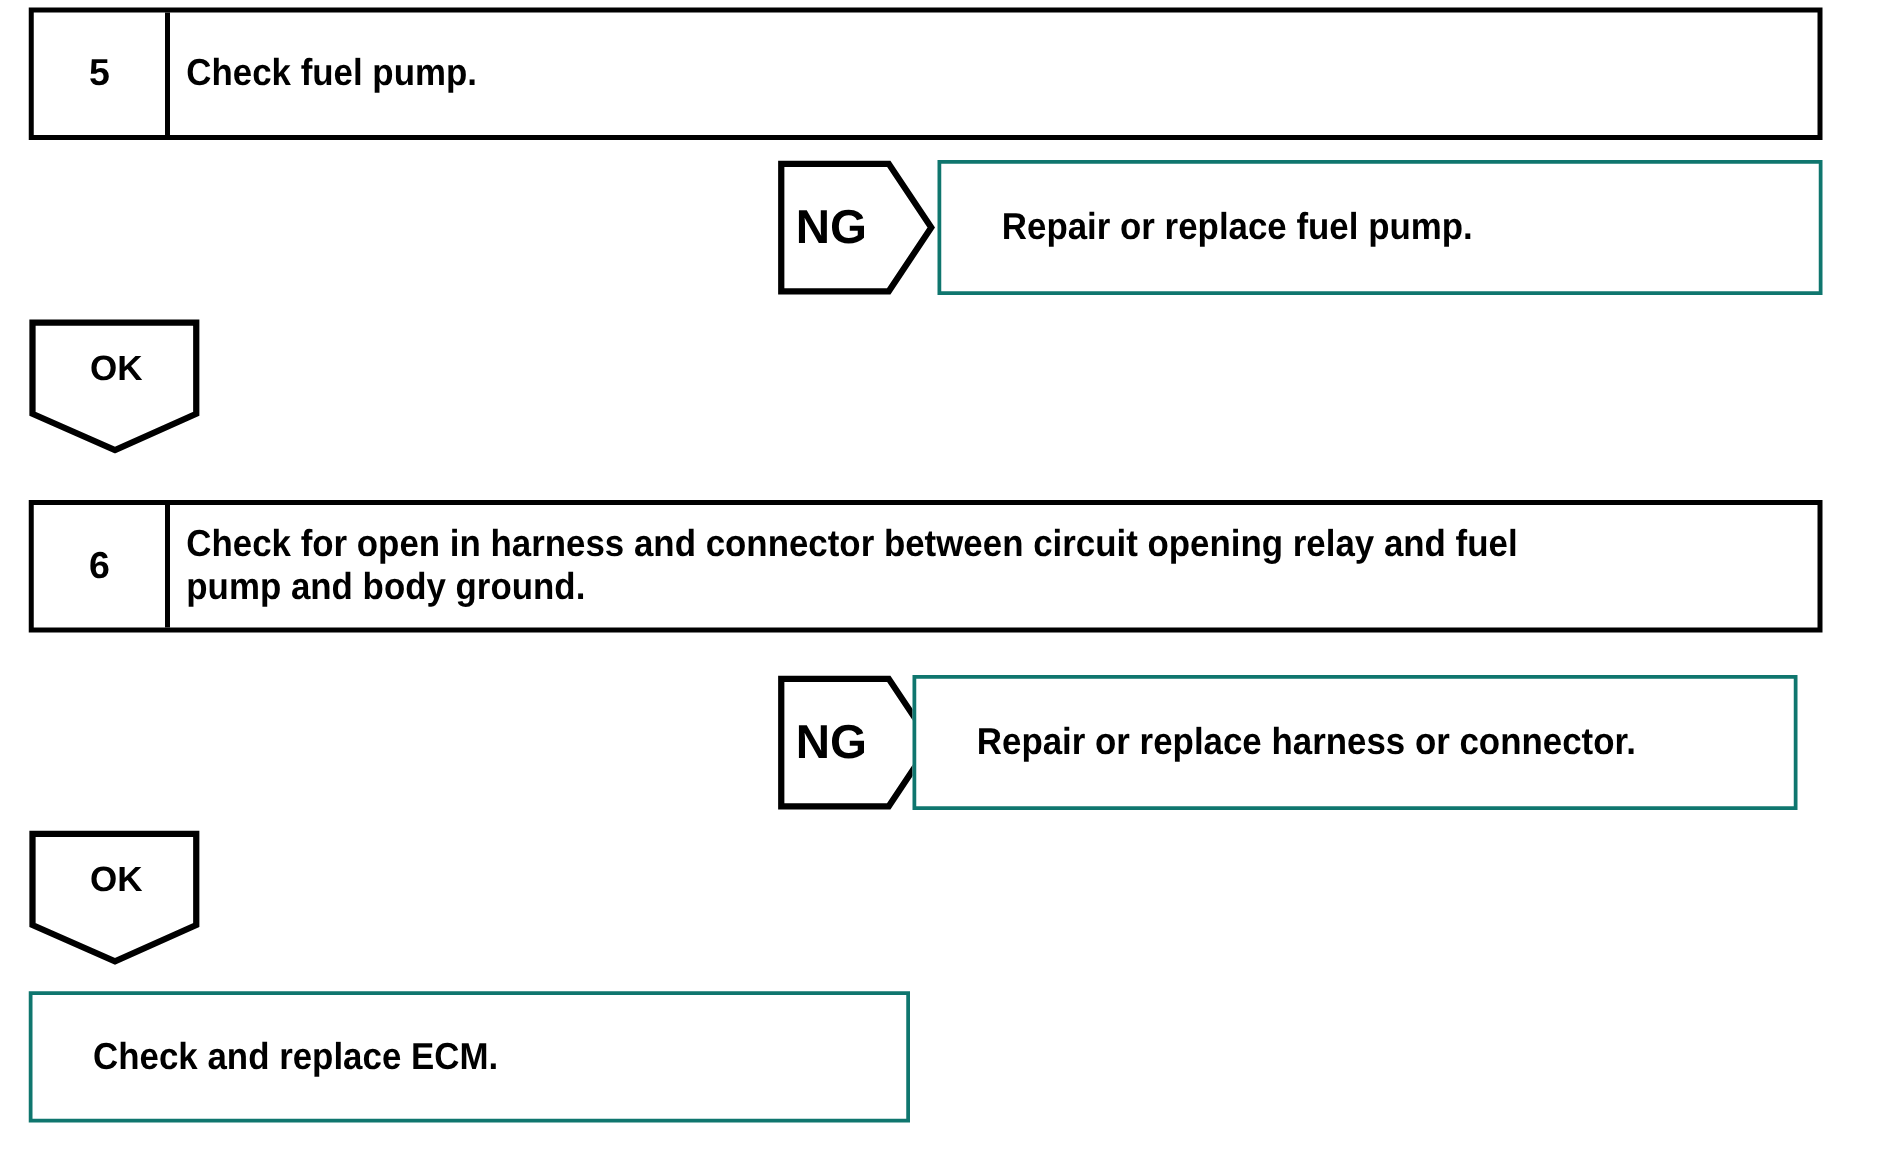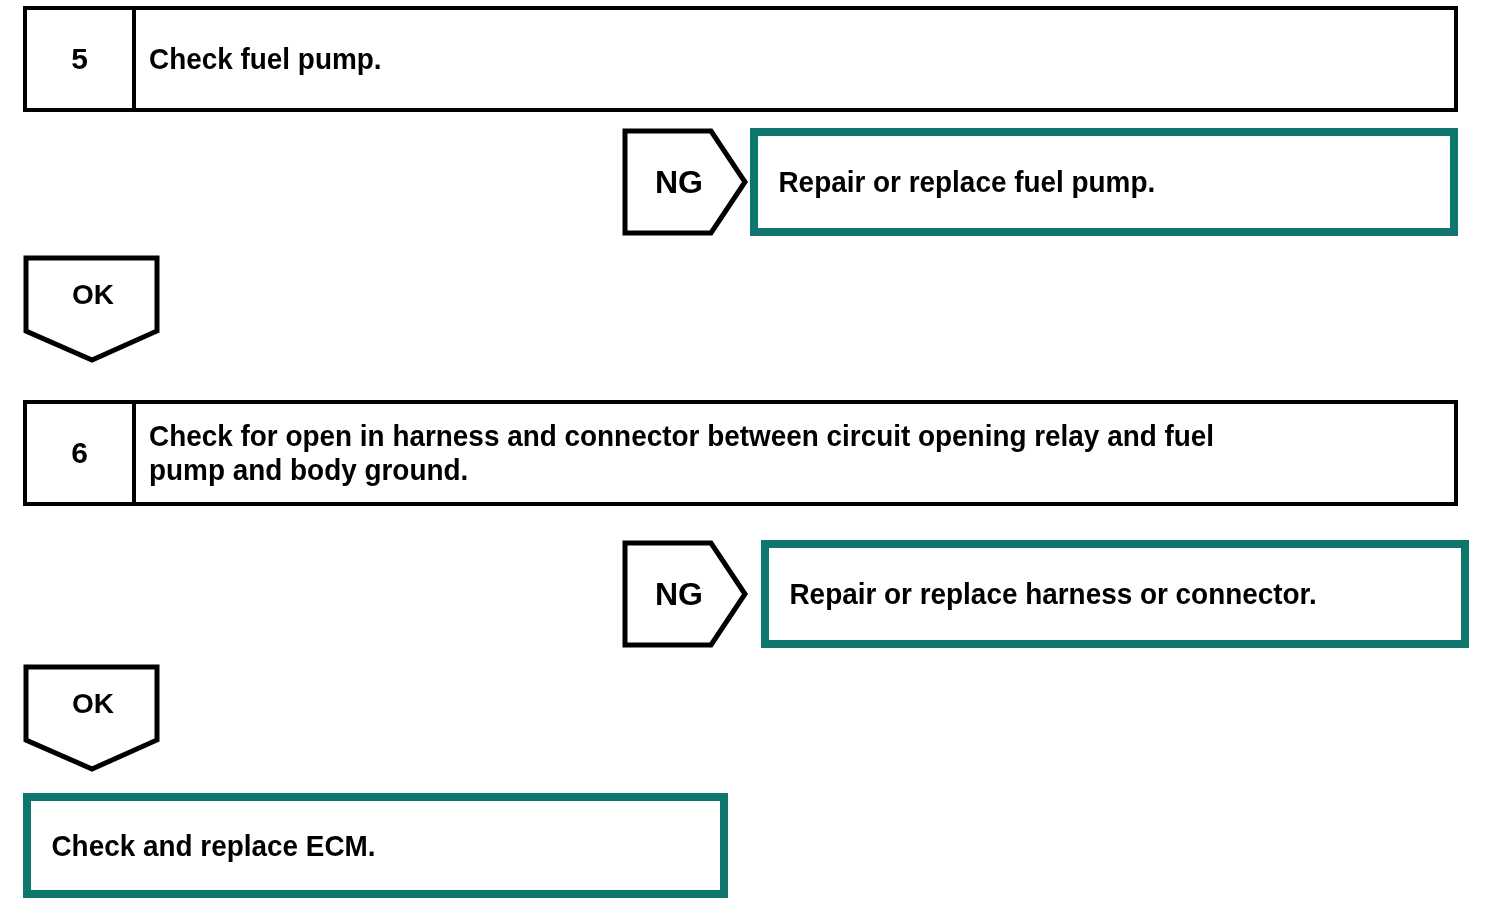--- a/index.html
+++ b/index.html
@@ -50,24 +50,25 @@
     color: #000000;
     transform: scaleX(0.93);
     transform-origin: left center;
     white-space: pre-line;
   }
 
   
   .result-box {
     position: absolute;
     box-sizing: border-box;
-    border: 8px solid #0f766e;
+    border: 3px solid #0f766e;
     background: #ffffff;
     display: flex;
     align-items: center;
+    padding-left: 28px;
   }
   .result-text {
     padding-left: 22px;
     padding-right: 12px;
     font-weight: bold;
     font-size: 30px;
     line-height: 34px;
     color: #000000;
     transform: scaleX(0.93);
     transform-origin: left center;
@@ -75,29 +76,29 @@
 
   
   .ng-arrow {
     position: absolute;
   }
   .ng-arrow svg {
     display: block;
   }
   .ng-label {
     position: absolute;
-    left: 14px;
+    left: 0;
     top: 0;
     width: 86px;
     height: 100%;
     display: flex;
     align-items: center;
     justify-content: center;
     font-weight: bold;
-    font-size: 32px;
+    font-size: 38px;
     color: #000000;
     pointer-events: none;
   }
 
   
   .ok-arrow {
     position: absolute;
   }
   .ok-arrow svg {
     display: block;
@@ -151,21 +152,21 @@
 pump and body ground.</div>
   </div>
 
   <div class="ng-arrow" style="left:622px; top:540px; width:126px; height:108px;">
     <svg width="126" height="108" viewBox="0 0 126 108">
       <polygon points="3,3 89,3 123,54 89,105 3,105" fill="#ffffff" stroke="#000000" stroke-width="5" stroke-linejoin="miter"></polygon>
     </svg>
     <div class="ng-label">NG</div>
   </div>
 
-  <div class="result-box" style="left:761px; top:540px; width:708px; height:108px;">
+  <div class="result-box" style="left:730px; top:540px; width:708px; height:108px;">
     <div class="result-text">Repair or replace harness or connector.</div>
   </div>
 
   <div class="ok-arrow" style="left:23px; top:664px; width:140px; height:108px;">
     <svg width="140" height="108" viewBox="0 0 140 108">
       <polygon points="3,3 134,3 134,76 69,105 3,76" fill="#ffffff" stroke="#000000" stroke-width="5" stroke-linejoin="miter"></polygon>
     </svg>
     <div class="ok-label">OK</div>
   </div>
 

